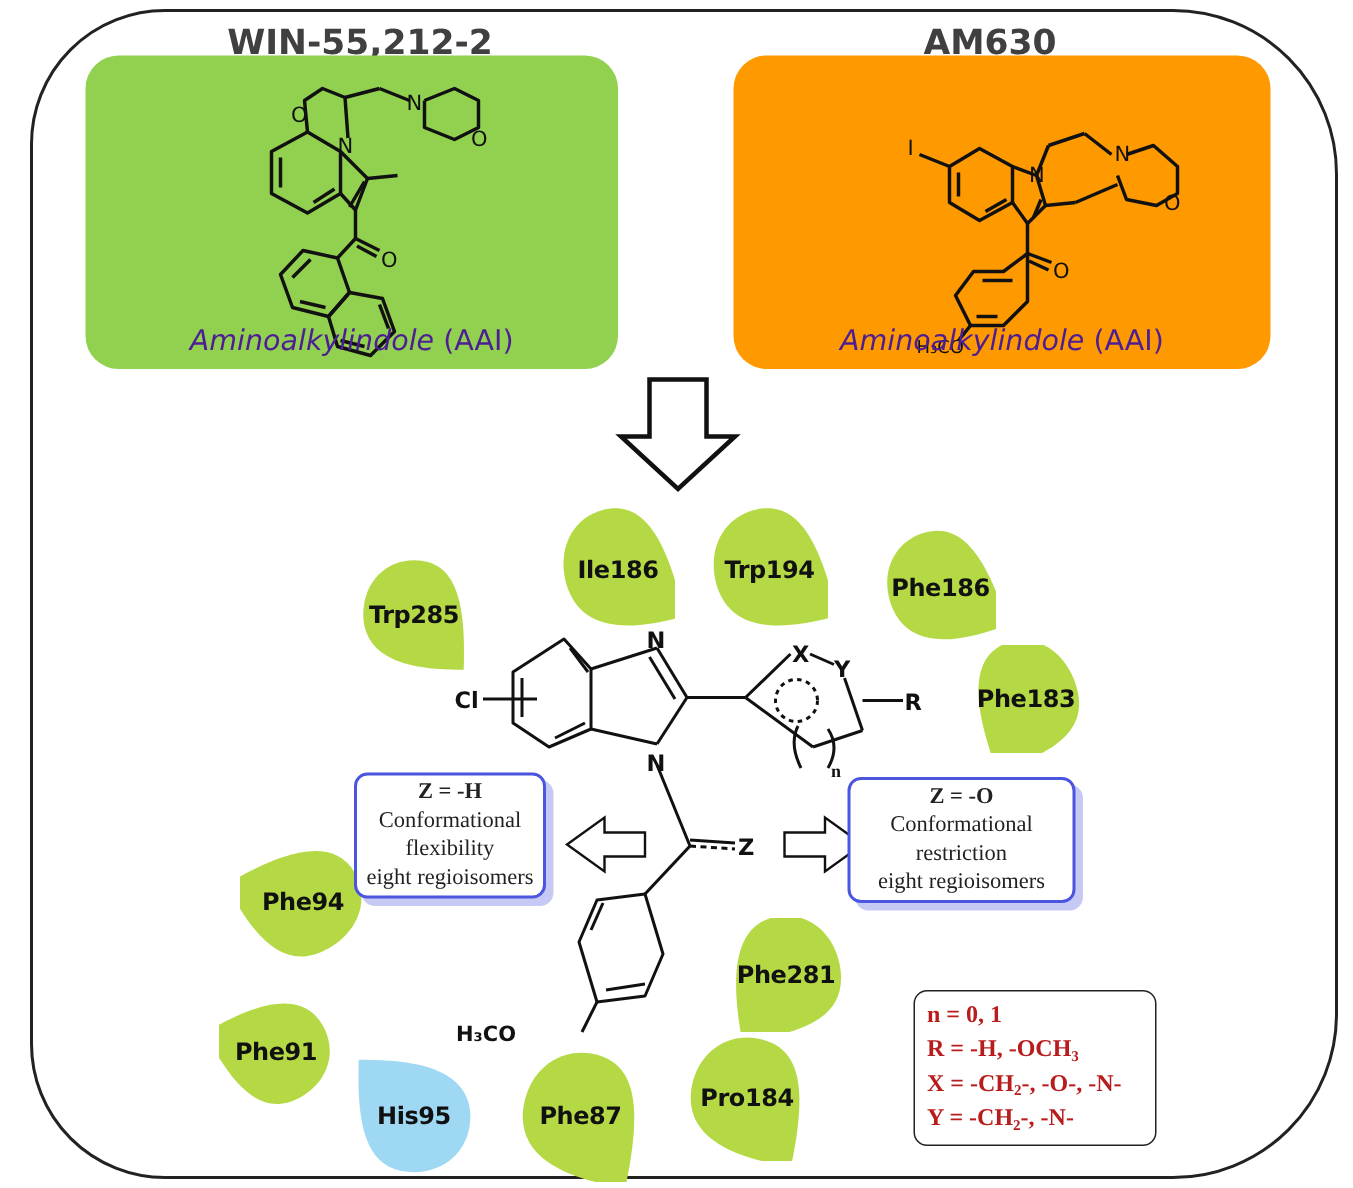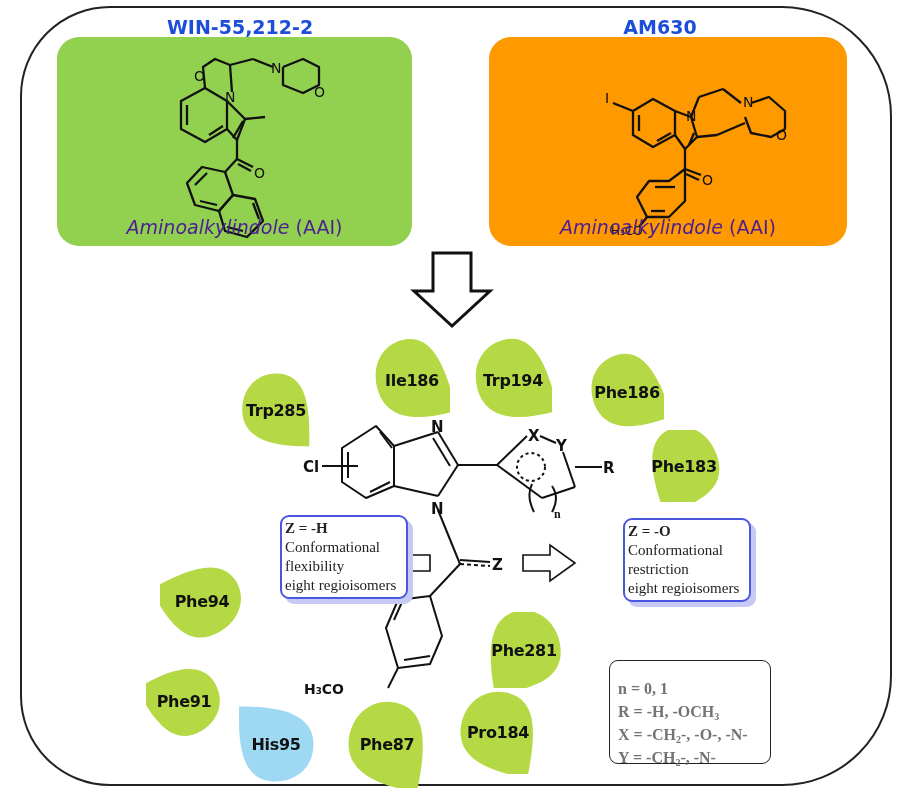--- a/index.html
+++ b/index.html
@@ -1,29 +1,29 @@
 <!DOCTYPE html>
 <html><head>
   <meta charset="utf-8">
   <style>
     html, body { margin: 0; padding: 0; background: #ffffff; }
     body { width: 902px; height: 792px; position: relative; overflow: hidden; font-family: "Liberation Sans", sans-serif; }
     #frame { position: absolute; left: 20px; top: 6px; width: 872px; height: 780px; border: 2px solid #222; border-radius: 90px 110px 110px 90px / 90px 110px 110px 90px; box-sizing: border-box; }
-    .cmpd-title { position: absolute; font-weight: bold; font-size: 19px; color: #1d4ed8; text-align: center; font-family: "DejaVu Sans", sans-serif; }
+    .cmpd-title { position: absolute; font-weight: bold; font-size: 23px; color: #404040; text-align: center; font-family: "DejaVu Sans", sans-serif; }
     .cmpd-box { position: absolute; border-radius: 22px; }
     .cmpd-box svg { position: absolute; left: 0; top: 0; }
     .cmpd-caption { position: absolute; left: 0; right: 0; bottom: 8px; text-align: center; font-size: 19px; font-family: "DejaVu Sans", sans-serif; color: #4c1d95; }
     .cmpd-caption i { font-style: italic; }
     #main-svg { position: absolute; left: 0; top: 0; }
     .leaf { position: absolute; width: 80px; height: 74px; }
     .leaf svg { position: absolute; left: 0; top: 0; }
     .leaf span { position: absolute; left: 0; right: 0; top: 50%; transform: translateY(-50%); text-align: center; font-weight: bold; font-size: 16px; font-family: "DejaVu Sans", sans-serif; color: #111; letter-spacing: -0.3px; }
-    .info-box { position: absolute; border: 2px solid #4a55e0; border-radius: 9px; background: #fff; box-shadow: 5px 5px 0 #c7c9f5; text-align: left; font-family: "Liberation Serif", serif; font-size: 15px; line-height: 19px; color: #222; padding: 2px 3px; box-sizing: border-box; margin-left: 44px; }
+    .info-box { position: absolute; border: 2px solid #4a55e0; border-radius: 9px; background: #fff; box-shadow: 5px 5px 0 #c7c9f5; text-align: center; font-family: "Liberation Serif", serif; font-size: 15px; line-height: 19px; color: #222; padding: 2px 3px; box-sizing: border-box; }
     .info-box b { font-weight: bold; }
-    #legend-box { position: absolute; left: 609px; top: 660px; width: 162px; height: 104px; border: 1.5px solid #222; border-radius: 9px; font-family: "Liberation Serif", serif; font-weight: bold; font-size: 16px; line-height: 23px; padding: 16px 8px; box-sizing: border-box; color: #737373; }
+    #legend-box { position: absolute; left: 609px; top: 660px; width: 162px; height: 104px; border: 1.5px solid #222; border-radius: 9px; font-family: "Liberation Serif", serif; font-weight: bold; font-size: 16px; line-height: 23px; padding: 4px 8px; box-sizing: border-box; color: #b91c1c; }
     sub { font-size: 10px; vertical-align: -3px; line-height: 0; }
   </style>
 </head>
 <body>
 
 <div id="frame"></div>
 
 <div class="cmpd-title" style="left:120px; top:16px; width:240px;">WIN-55,212-2</div>
 <div class="cmpd-box" style="left:57px; top:37px; width:355px; height:209px; background:#92d050;">
   <svg width="355" height="209">
@@ -235,21 +235,21 @@
   <polygon points="523,555 550,555 550,545 575,563 550,581 550,571 523,571" fill="#fff" stroke="#111" stroke-width="1.6"></polygon>
 </svg>
 
 <div class="info-box" style="left:236px; top:515px; width:128px; height:84px;">
   <div><b>Z = -H</b></div>
   <div>Conformational</div>
   <div>flexibility</div>
   <div>eight regioisomers</div>
 </div>
 
-<div class="info-box" style="left:579px; top:518px; width:128px; height:84px;">
+<div class="info-box" style="left:565px; top:518px; width:152px; height:84px;">
   <div><b>Z = -O</b></div>
   <div>Conformational</div>
   <div>restriction</div>
   <div>eight regioisomers</div>
 </div>
 
 <div id="legend-box">
   <div><span>n = 0, 1</span></div>
   <div><span>R = -H, -OCH</span><sub>3</sub><span></span></div>
   <div><span>X = -CH</span><sub>2</sub><span>-, -O-, -N-</span></div>

